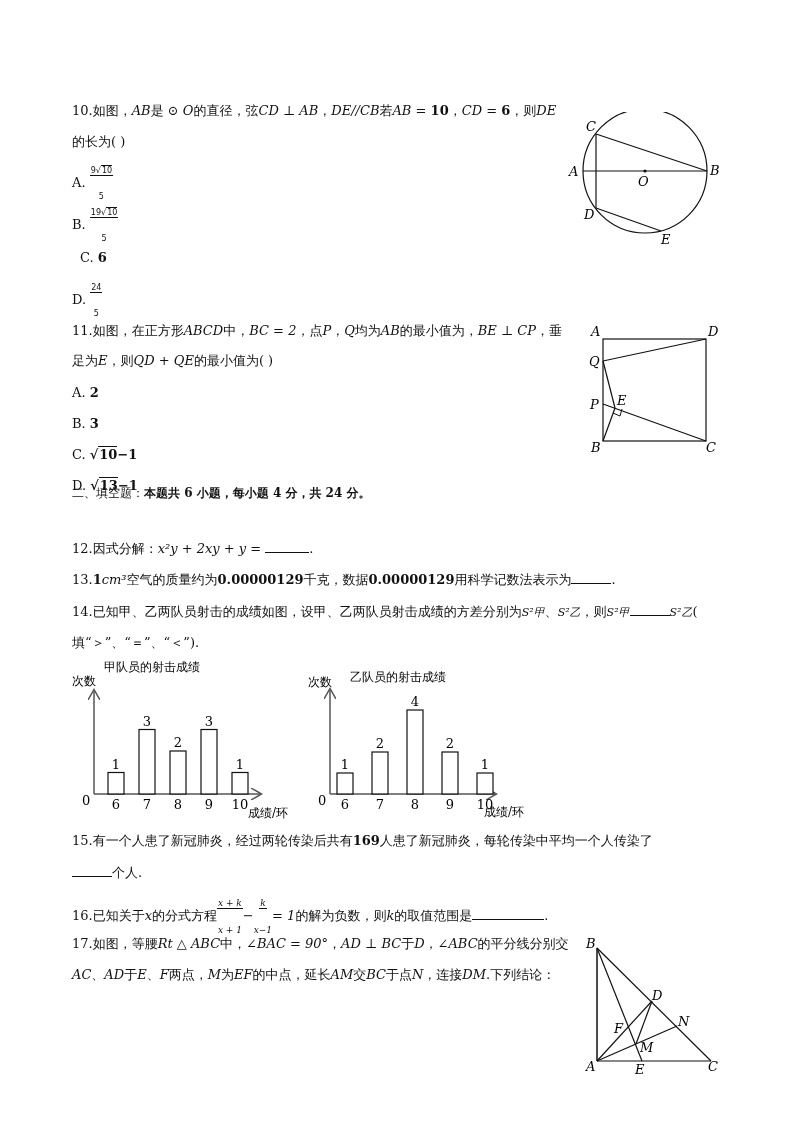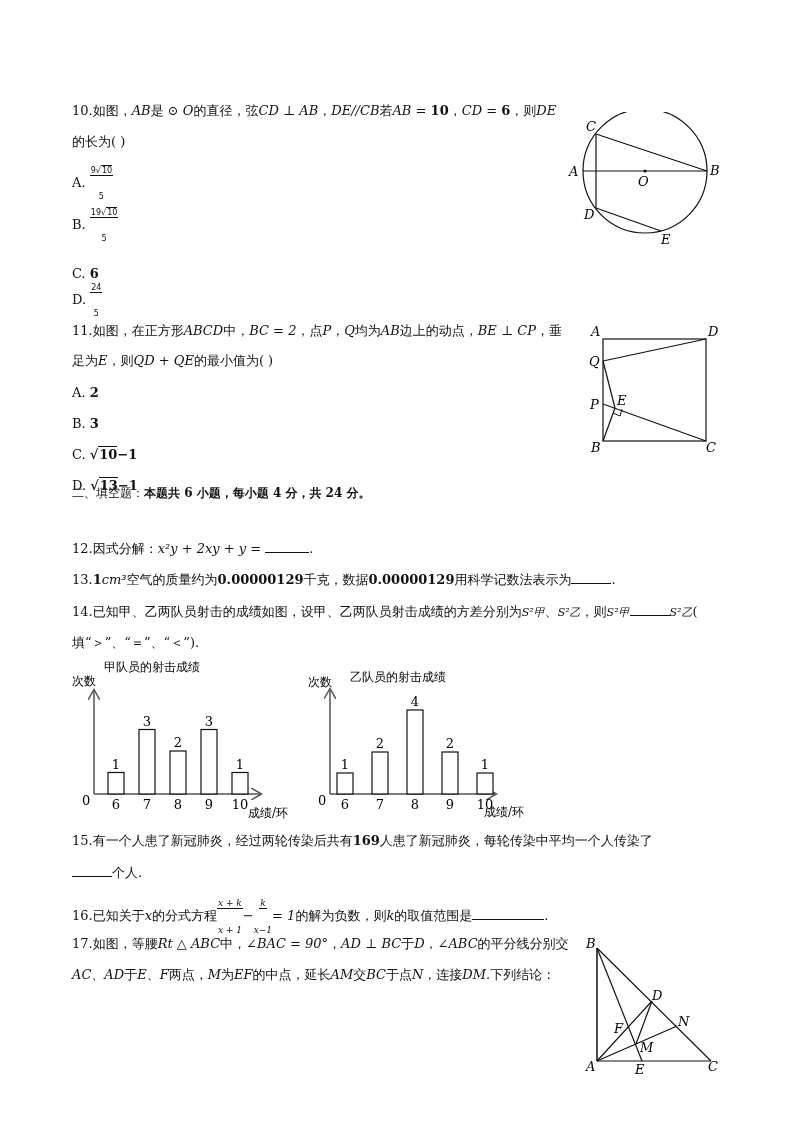--- a/index.html
+++ b/index.html
@@ -33,21 +33,21 @@
       <span>5</span>
     </span>
 </div>
 <div class="line" style="top:208px;">
   <span>B.</span>
   <span class="frac">
       <span class="num"><span>19</span>√<span class="sqrt">10</span></span>
       <span>5</span>
     </span>
 </div>
-<div class="line" style="top:265px;">
+<div class="line" style="top:249px;margin-left:8px;">
   <span>C.</span>
   <span class="b">6</span>
 </div>
 <div class="line" style="top:283px;">
   <span>D.</span>
   <span class="frac">
       <span class="num">24</span>
       <span>5</span>
     </span>
 </div>
@@ -61,21 +61,21 @@
   <circle cx="645" cy="171" r="1.6" fill="#111"></circle>
   <text x="586" y="131" font-size="13" font-style="italic">C</text>
   <text x="569" y="176" font-size="13" font-style="italic">A</text>
   <text x="710" y="175" font-size="13" font-style="italic">B</text>
   <text x="638" y="186" font-size="13" font-style="italic">O</text>
   <text x="584" y="219" font-size="13" font-style="italic">D</text>
   <text x="661" y="244" font-size="13" font-style="italic">E</text>
 </svg>
 
 <div class="line" style="top:322px;">
-  <span>11.</span><span>如图，在正方形</span><span class="m">ABCD</span><span>中，</span><span class="m">BC = 2</span><span>，点</span><span class="m">P</span><span>，</span><span class="m">Q</span><span>均为</span><span class="m">AB</span><span>边上的动点，</span><span class="m">BE ⊥ CP</span><span>，垂</span>
+  <span>11.</span><span>如图，在正方形</span><span class="m">ABCD</span><span>中，</span><span class="m">BC = 2</span><span>，点</span><span class="m">P</span><span>，</span><span class="m">Q</span><span>均为</span><span class="m">AB</span><span>的最小值为，</span><span class="m">BE ⊥ CP</span><span>，垂</span>
 </div>
 <div class="line" style="top:352px;">
   <span>足为</span><span class="m">E</span><span>，则</span><span class="m">QD + QE</span><span>的最小值为(    )</span>
 </div>
 <div class="line" style="top:384px;">
   <span>A.</span> <span class="b">2</span>
 </div>
 <div class="line" style="top:415px;">
   <span>B.</span> <span class="b">3</span>
 </div>

